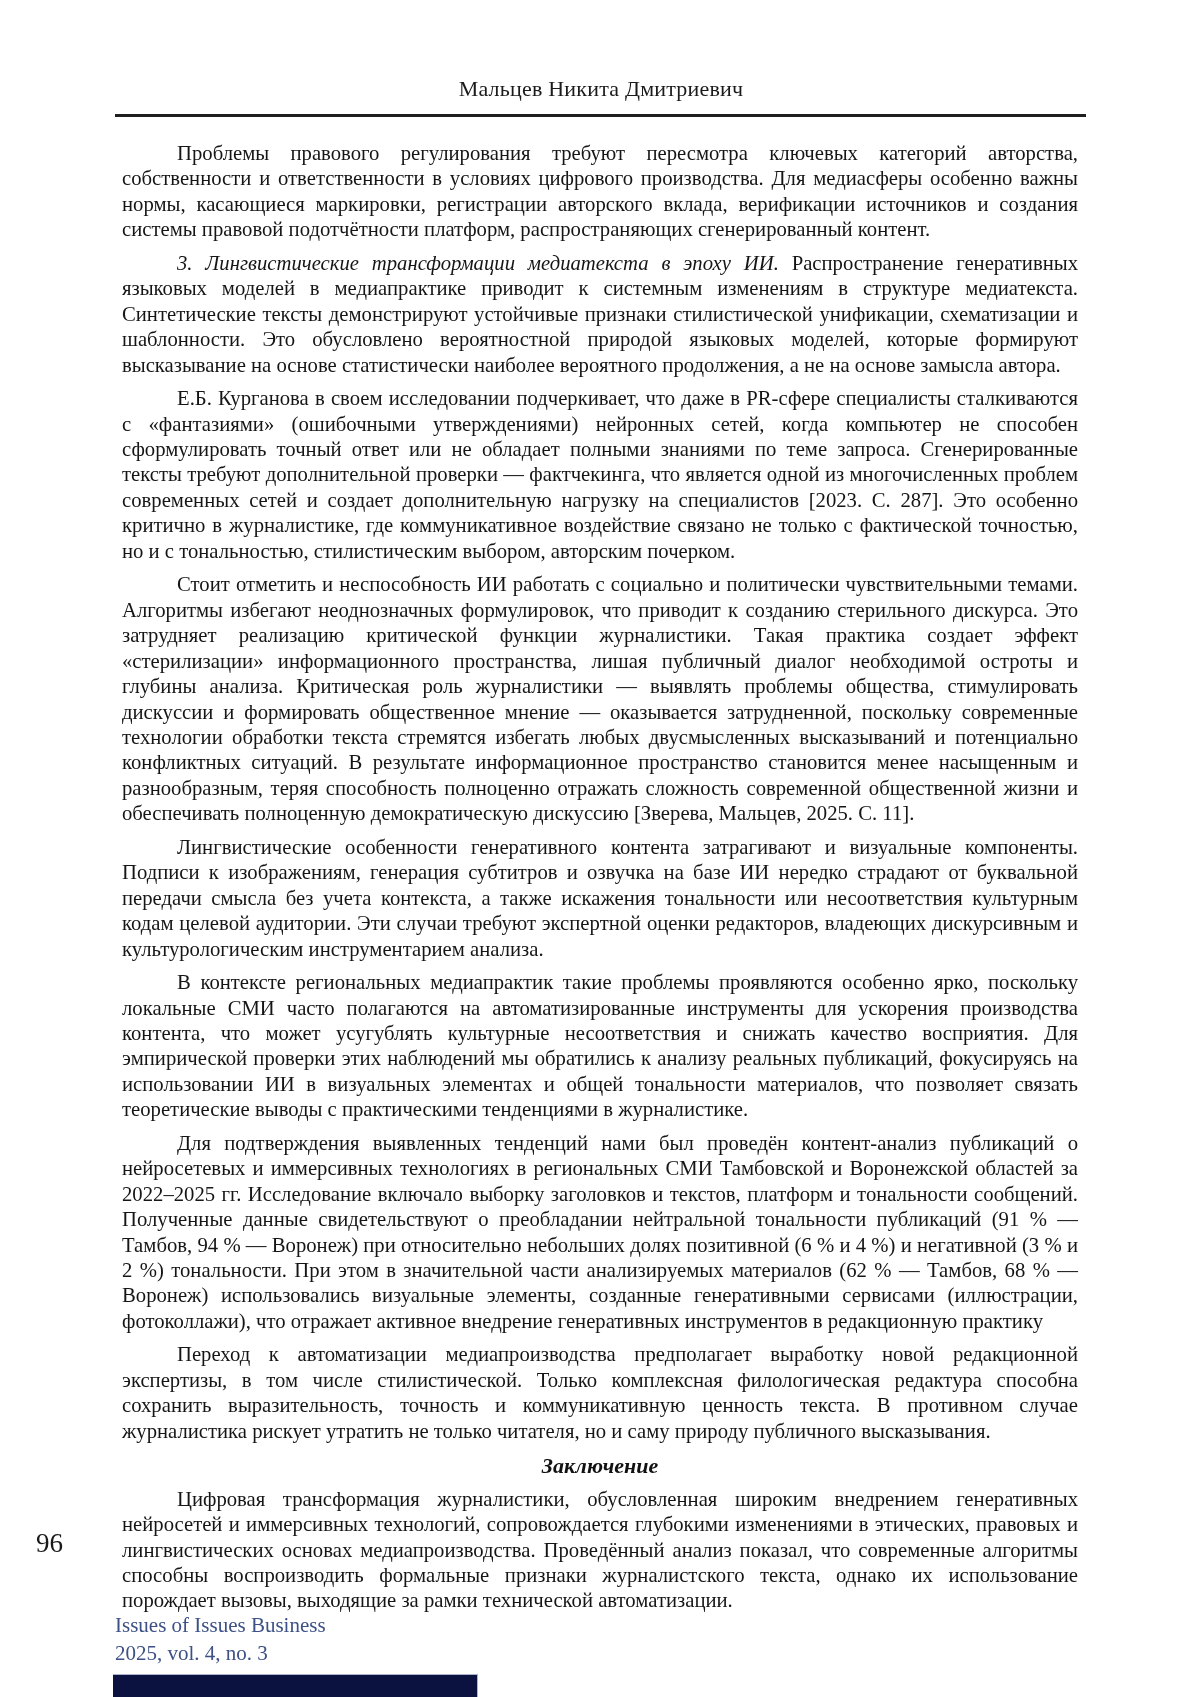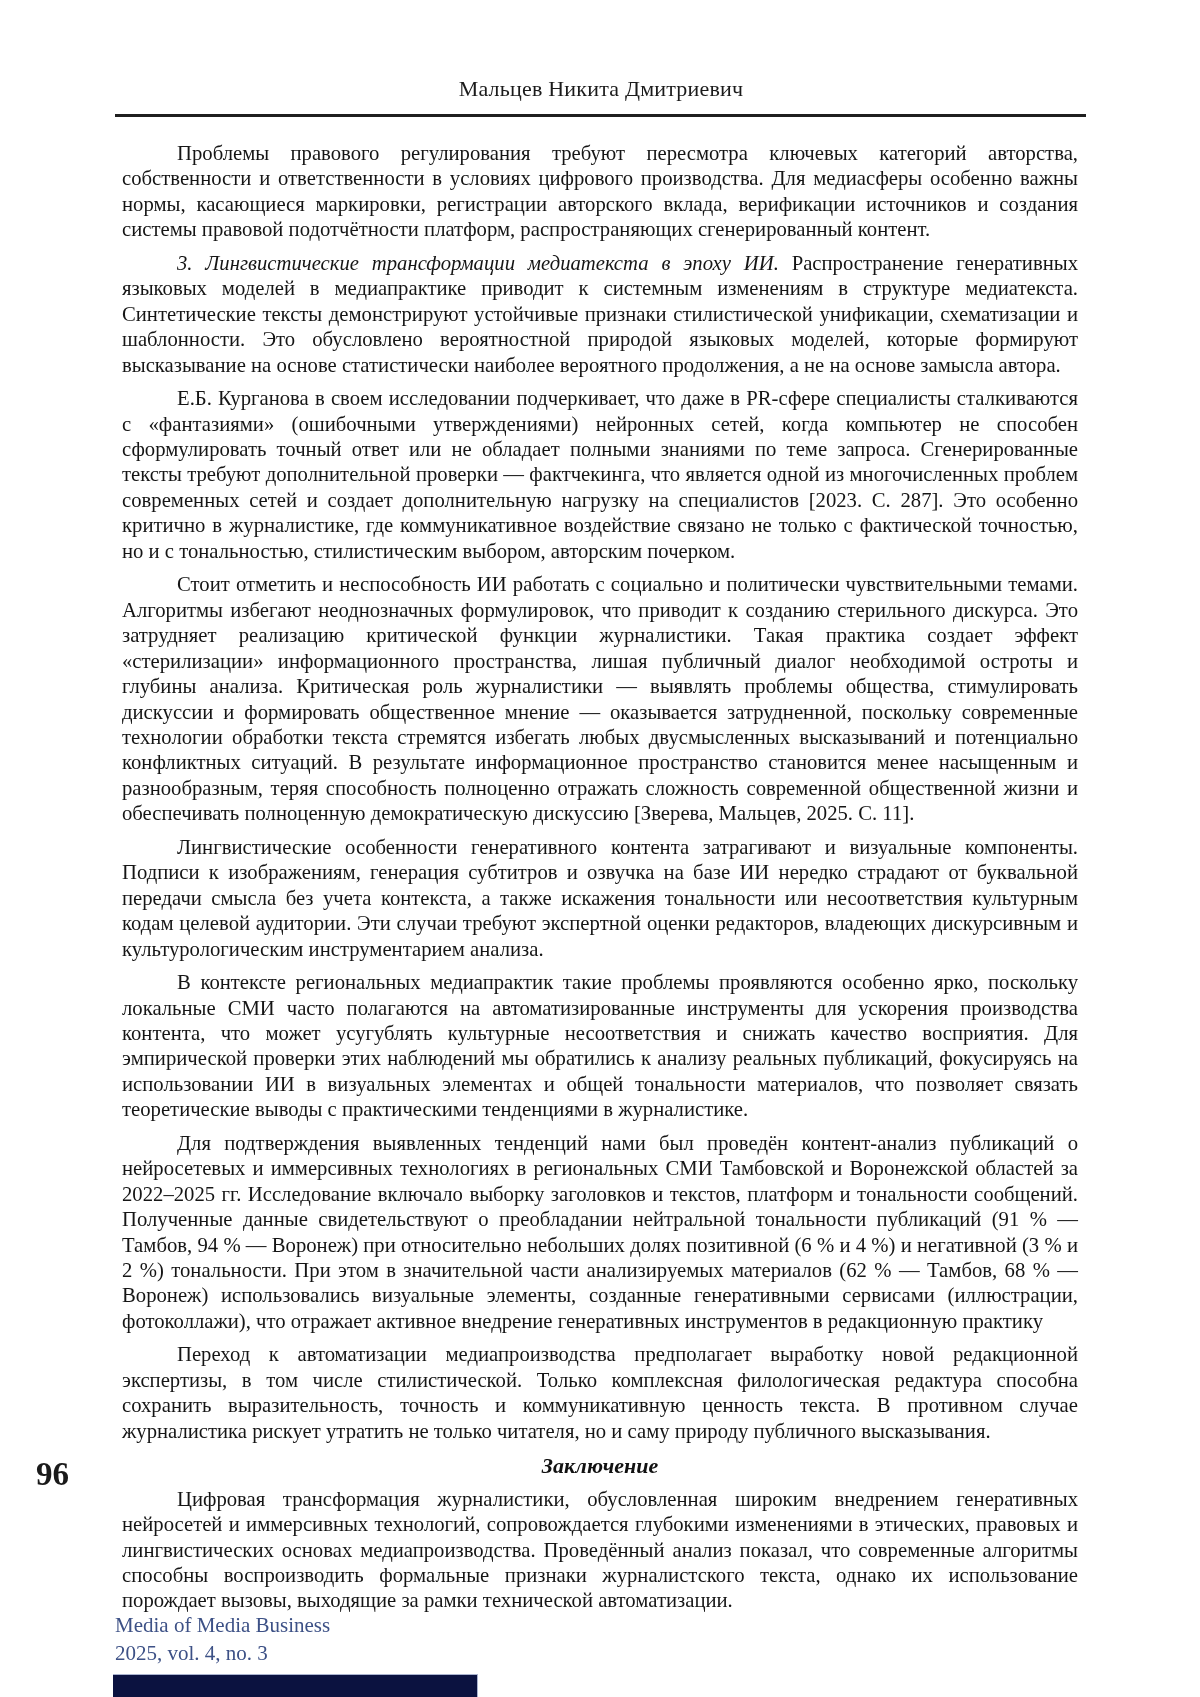--- a/index.html
+++ b/index.html
@@ -55,23 +55,23 @@
     text-align:center;
     font-size:22px;
     font-weight:bold;
     color:#111111;
     font-style:italic;
   }
   .article-body i{}
   .page-number{
     position:absolute;
     left:36px;
-    top:1456px;
-    font-size:33px;
-    font-weight:bold;
+    top:1528px;
+    font-size:27px;
+    font-weight:normal;
     color:#1a1a1a;
   }
   .footer-block{
     position:absolute;
     left:115px;
     top:1611px;
     font-size:21px;
     line-height:28px;
   }
   .footer-block .journal-title,
@@ -106,19 +106,19 @@
       <p>В контексте региональных медиапрактик такие проблемы проявляются особенно ярко, поскольку локальные СМИ часто полагаются на автоматизированные инструменты для ускорения производства контента, что может усугублять культурные несоответствия и снижать качество восприятия. Для эмпирической проверки этих наблюдений мы обратились к анализу реальных публикаций, фокусируясь на использовании ИИ в визуальных элементах и общей тональности материалов, что позволяет связать теоретические выводы с практическими тенденциями в журналистике.</p>
       <p>Для подтверждения выявленных тенденций нами был проведён контент-анализ публикаций о нейросетевых и иммерсивных технологиях в региональных СМИ Тамбовской и Воронежской областей за 2022–2025 гг. Исследование включало выборку заголовков и текстов, платформ и тональности сообщений. Полученные данные свидетельствуют о преобладании нейтральной тональности публикаций (91 % — Тамбов, 94 % — Воронеж) при относительно небольших долях позитивной (6 % и 4 %) и негативной (3 % и 2 %) тональности. При этом в значительной части анализируемых материалов (62 % — Тамбов, 68 % — Воронеж) использовались визуальные элементы, созданные генеративными сервисами (иллюстрации, фотоколлажи), что отражает активное внедрение генеративных инструментов в редакционную практику</p>
       <p>Переход к автоматизации медиапроизводства предполагает выработку новой редакционной экспертизы, в том числе стилистической. Только комплексная филологическая редактура способна сохранить выразительность, точность и коммуникативную ценность текста. В противном случае журналистика рискует утратить не только читателя, но и саму природу публичного высказывания.</p>
       <h2>Заключение</h2>
       <p>Цифровая трансформация журналистики, обусловленная широким внедрением генеративных нейросетей и иммерсивных технологий, сопровождается глубокими изменениями в этических, правовых и лингвистических основах медиапроизводства. Проведённый анализ показал, что современные алгоритмы способны воспроизводить формальные признаки журналистского текста, однако их использование порождает вызовы, выходящие за рамки технической автоматизации.</p>
     </div>
 
   <div class="page-number">96</div>
 
   <div class="footer-block" style="color: rgb(61, 81, 134);">
-    <span class="journal-title">Media of Media Business</span>
+    <span class="journal-title">Issues of Issues Business</span>
     <span class="issue-line">2025, vol. 4, no. 3</span>
   </div>
 
   <div class="footer-bar" style="background: rgb(11, 18, 64);"></div>
 
 </div>
 
 </body></html>

